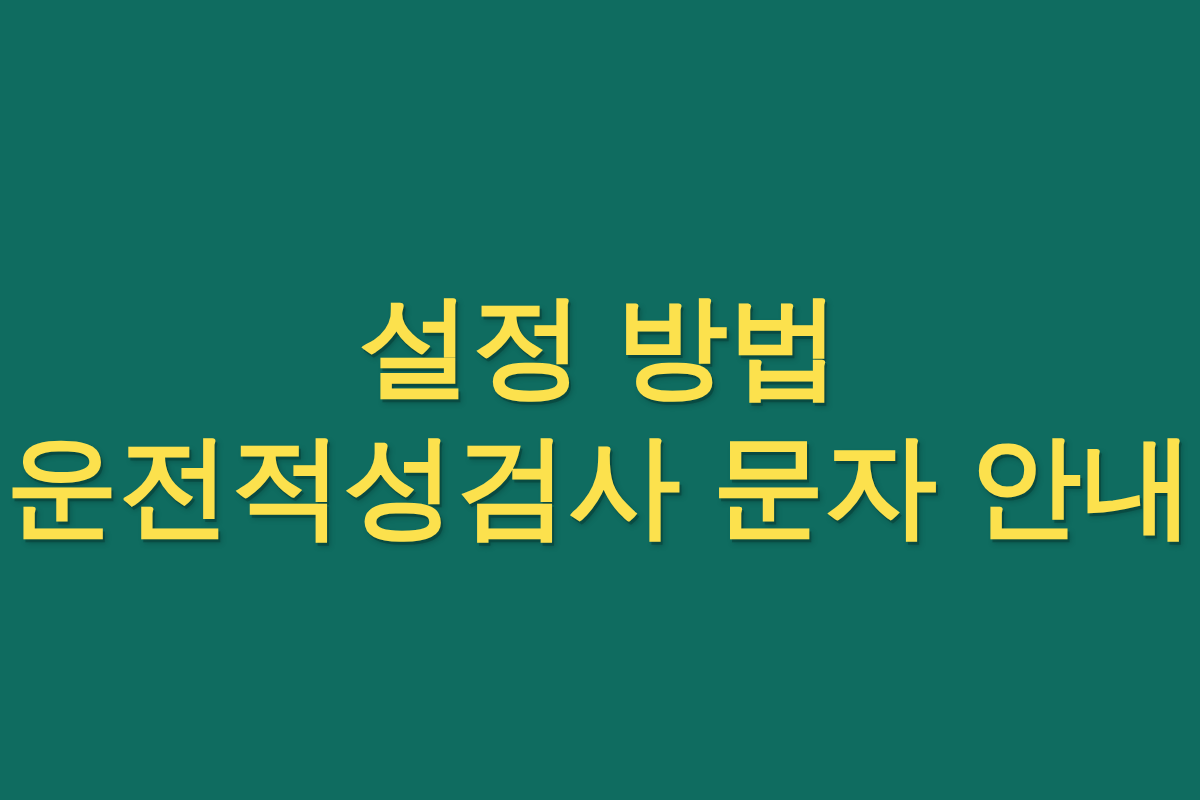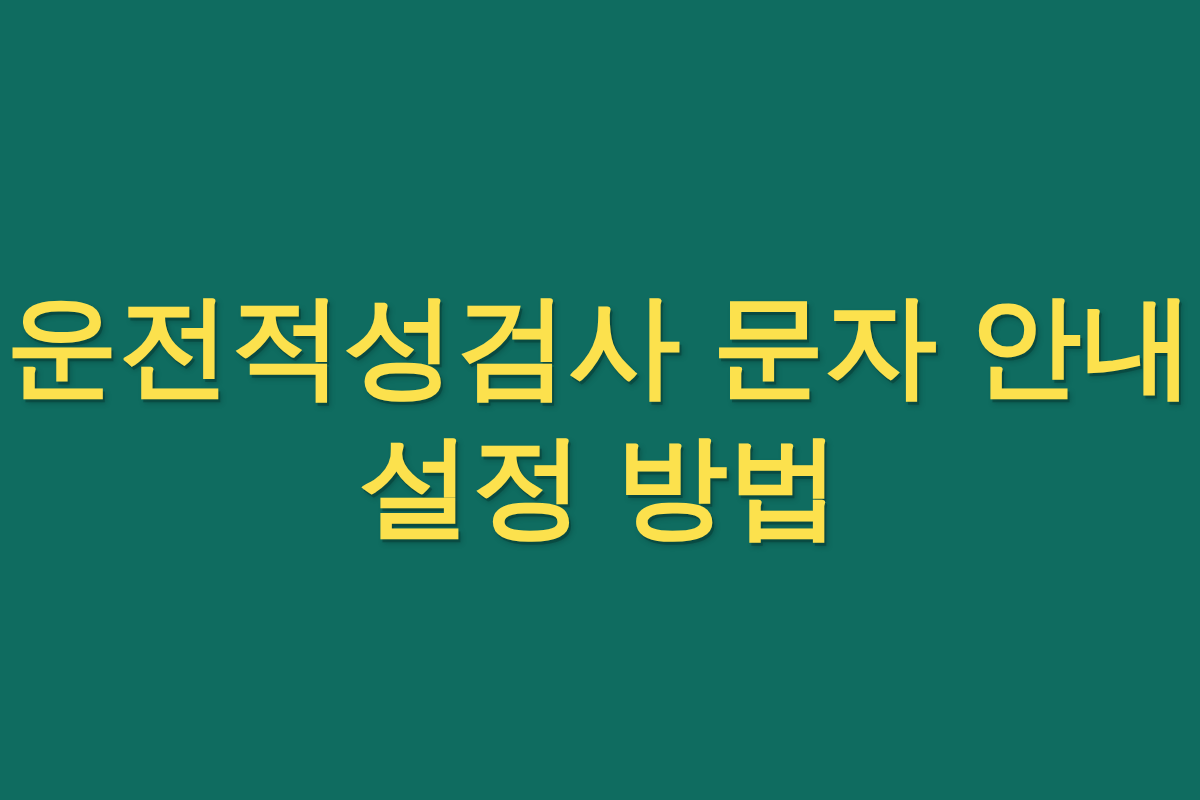--- a/index.html
+++ b/index.html
@@ -69,19 +69,19 @@
     font-size: 112px;
   }
 </style>
 </head>
 <body>
 
 <div class="poster" style="background: rgb(15, 108, 96);">
 
   <div class="title-block">
 
+    <span class="title-line title-line--secondary" style="color: rgb(252, 225, 77);">설정 방법</span>
+
     <span class="title-line title-line--primary" style="color: rgb(252, 225, 77);">운전적성검사 문자 안내</span>
-
-    <span class="title-line title-line--secondary" style="color: rgb(252, 225, 77);">설정 방법</span>
 
   </div>
 
 </div>
 
 </body></html>

